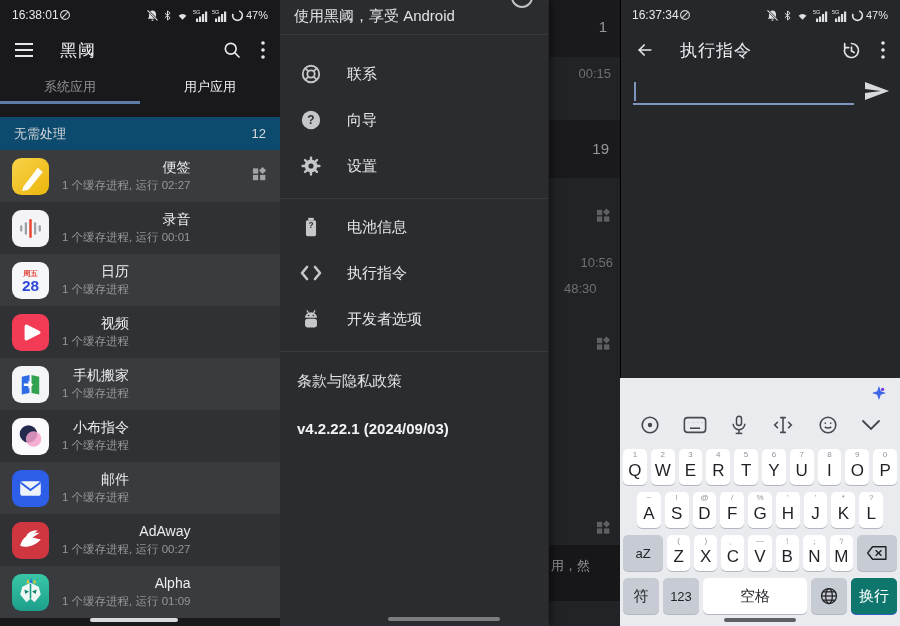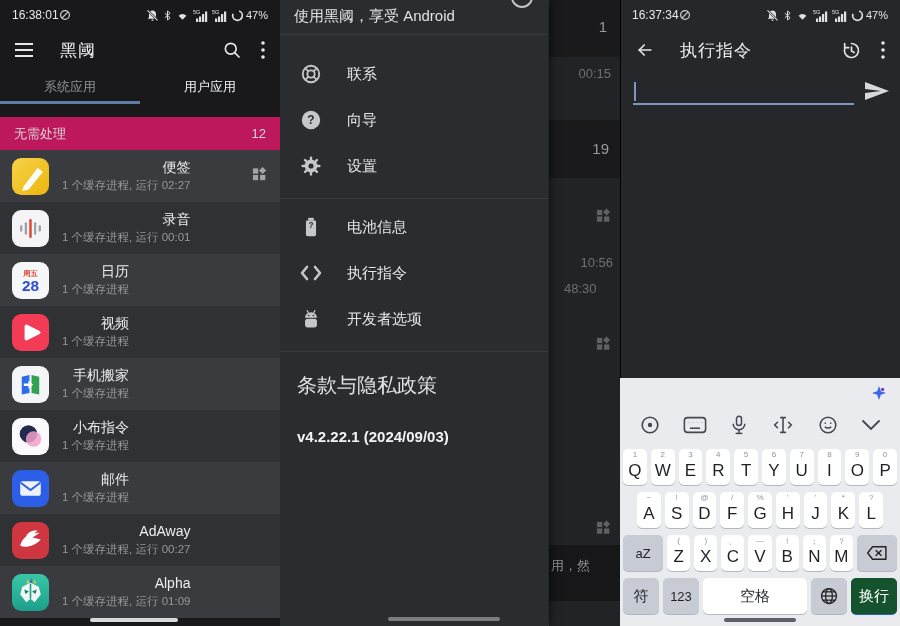--- a/index.html
+++ b/index.html
@@ -21,21 +21,21 @@
   
   .appbar { height:40px; display:flex; align-items:center; padding:0 15px; }
   .appbar-title { margin-left:27px; font-size:17px; color:#f0f1f3; letter-spacing:1px; }
   .appbar-actions { margin-left:auto; display:flex; align-items:center; gap:19px; }
   .tabs { height:34px; display:flex; position:relative; }
   .tab { flex:1; display:flex; align-items:center; justify-content:center;
          font-size:13px; color:#8f9194; }
   .tab.active { color:#eef0f2; }
   .tab-underline { position:absolute; left:0; bottom:0; width:140px; height:3px; background:#5d7ca8; }
   .tabs-gap { height:13px; }
-  .section-header { height:33px; background:#be185d; display:flex; align-items:center;
+  .section-header { height:33px; background:#0c4a6e; display:flex; align-items:center;
                     padding:0 14px; font-size:13px; color:#d8d9db; }
   .section-count { margin-left:auto; }
   .row { height:52px; display:flex; align-items:center; padding:0 12px; position:relative;text-align:right; }
   .list .row:nth-child(odd)  { background:#3a3b3e; }
   .list .row:nth-child(even) { background:#303134; }
   .app-icon { width:37px; height:37px; margin-right:13px; flex:none; }
   .app-icon svg { display:block; }
   .row-name { font-size:14px; color:#ecedef; line-height:1.2; }
   .row-desc { font-size:11.5px; color:#96979a; margin-top:3px; }
   .row-badge { position:absolute; right:13px; top:50%; transform:translateY(-50%); }
@@ -50,21 +50,21 @@
                    border-bottom:1px solid #3a3b3f; }
   .drawer-avatar { position:absolute; top:-14px; left:231px; width:22px; height:22px;
                    border:2px solid #c3c4c6; border-radius:50%; }
   .menu { padding-top:16px; }
   .menu.g2 { padding-top:5px; }
   .menu-item { height:46px; display:flex; align-items:center; padding-left:19px; }
   .menu-icon { width:24px; display:flex; justify-content:center; }
   .menu-icon svg { display:block; }
   .menu-label { margin-left:24px; font-size:15px; color:#e3e4e6; }
   .drawer-divider { height:1px; background:#3a3b3f; margin-top:9px; }
-  .drawer-terms   { padding:20px 0 0 17px; font-size:20px; color:#e0e1e3; }
+  .drawer-terms   { padding:20px 0 0 17px; font-size:15px; color:#e0e1e3; }
   .drawer-version { padding:29px 0 0 17px; font-size:15px; color:#f2f3f5; font-weight:bold; }
 
   
   .strip { position:absolute; left:268px; top:0; right:0; height:100%; background:#222326;
            border-left:1px solid #3a3b3e; overflow:hidden; }
   .strip-block { position:absolute; left:0; right:0; }
   .sb1 { top:0;    height:57px; background:#1a1a1d; }
   .sb2 { top:120px; height:58px; background:#1a1a1d; }
   .sb3 { top:545px; height:56px; background:#17171a; }
   .s-text { position:absolute; font-size:13px; color:#6f7073; white-space:nowrap; }
@@ -90,21 +90,21 @@
   .key { flex:1; position:relative; background:#fff; border-radius:5px;
          box-shadow:0 1px 0 #b3b8c0; display:flex; align-items:flex-end; justify-content:center;
          padding-bottom:4px; font-size:17px; color:#1f2126; }
   .key .hint { position:absolute; top:1px; left:0; right:0; text-align:center;
                font-size:8px; color:#8e949c; }
   .key.gray { background:#c7ccd4; align-items:center; padding-bottom:0; }
   .key.ctr  { align-items:center; padding-bottom:0; }
   .k40 { flex:0 0 40px; font-size:13px; }
   .k36 { flex:0 0 36px; font-size:15px; }
   .k46 { flex:0 0 46px; }
-  .key.enter { background:#14532d; color:#fff; font-size:15px; box-shadow:0 1px 0 #2c5fc0; }
+  .key.enter { background:#0f766e; color:#fff; font-size:15px; box-shadow:0 1px 0 #2c5fc0; }
   .key.num { font-size:13px; }
   .key.space { font-size:15px; color:#2b2d31; }
   .kb-indicator { position:absolute; bottom:4px; left:50%; transform:translateX(-50%);
                   width:72px; height:4px; border-radius:2px; background:#5b5f66; }
 </style>
 </head>
 <body>
 
 <div class="panel" id="panel-left">
   <div class="statusbar">

